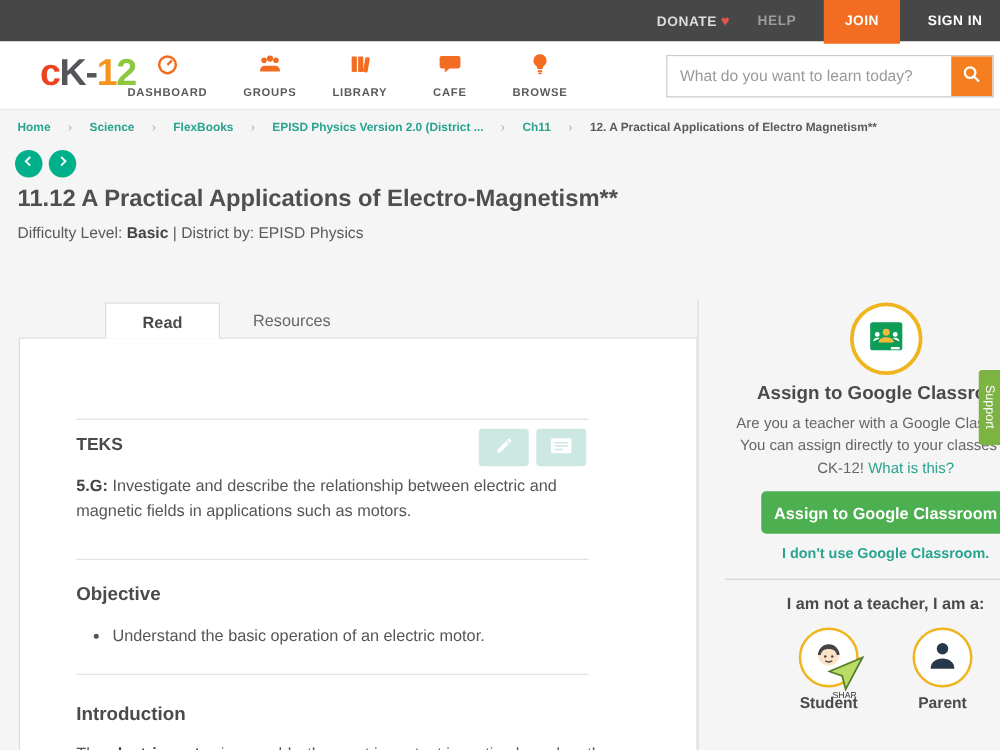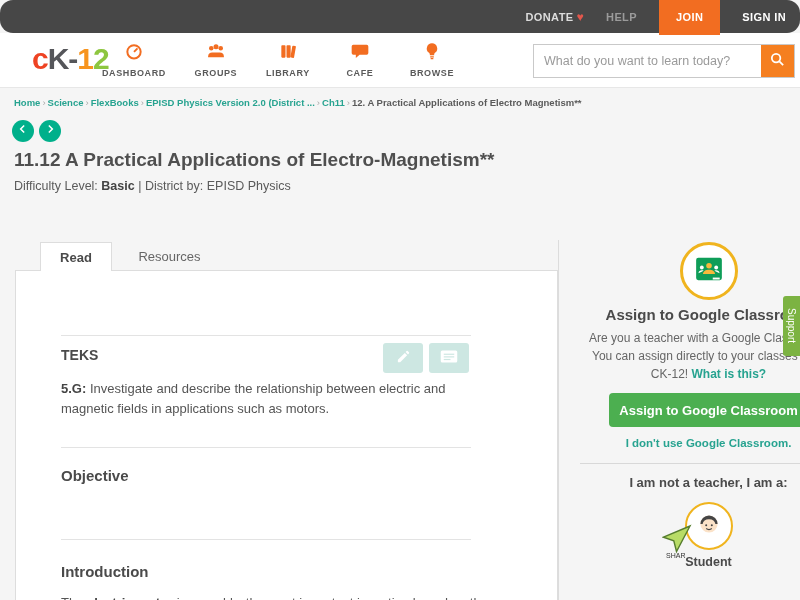--- a/index.html
+++ b/index.html
@@ -1,21 +1,21 @@
 <!DOCTYPE html>
 <html><head>
 <meta charset="utf-8">
 <style>
   * { margin:0; padding:0; box-sizing:border-box; }
   html,body { width:800px; height:600px; }
   body { font-family:"Liberation Sans", sans-serif; position:relative; overflow:hidden; background:#f5f5f5; }
 
   
   .topbar { position:absolute; top:0; left:0; right:0; height:33px; background:#474747;
-            display:flex; justify-content:flex-end; align-items:center; gap:22px; padding-right:14px; z-index:5;border-radius:13px; }
+            display:flex; justify-content:flex-end; align-items:center; gap:22px; padding-right:14px; z-index:5; }
   .topbar .tlink { font-size:11px; font-weight:bold; letter-spacing:.4px; cursor:pointer; }
   .donate { color:#dcdcdc; }
   .donate .heart { color:#e2574c; font-size:12px; margin-left:3px; }
   .help { color:#9b9b9b; }
   .join { background:#f26d21; color:#fff; height:36px; display:flex; align-items:center; padding:12px 17px; }
   .signin { color:#fff; }
 
   
   .header { position:absolute; top:33px; left:0; right:0; height:55px; background:#fff;
             border-bottom:1px solid #e7e7e7; z-index:4; }
@@ -30,37 +30,37 @@
   .nav-item .nlabel { font-size:9px; color:#5a5a5a; letter-spacing:.6px; font-weight:bold; }
   .search { position:absolute; right:5px; top:11px; width:262px; height:34px; border:1px solid #c9c9c9;
             background:#fff; display:flex; overflow:hidden; }
   .search input { flex:1; border:0; outline:none; padding:0 10px; font-size:12.5px; color:#555;
                   font-family:"Liberation Sans", sans-serif; }
   .search input::placeholder { color:#9a9a9a; }
   .search button { width:33px; background:#f57f20; border:0; cursor:pointer; display:flex; align-items:center; justify-content:center; }
 
   
   .breadcrumb { position:absolute; left:14px; top:97px; font-size:9.5px; color:#999;
-                display:flex; gap:2px; white-space:nowrap; align-items:flex-end; }
+                display:flex; gap:14px; white-space:nowrap; align-items:flex-end; }
   .breadcrumb .blink { color:#27a390; font-weight:bold; cursor:pointer; }
   .breadcrumb .sep { color:#aaa; }
   .breadcrumb .current { color:#5a5a5a; font-weight:bold; }
   .pager { position:absolute; left:12px; top:120px; display:flex; gap:5px; }
   .pager .pbtn { width:22px; height:22px; border-radius:50%; background:#00b08b; border:0;
                  display:flex; align-items:center; justify-content:center; cursor:pointer; }
   .page-title { position:absolute; left:14px; top:149px; font-size:19px; font-weight:bold; color:#4f4f4f; }
   .page-meta { position:absolute; left:14px; top:179px; font-size:12.5px; color:#5a5a5a; }
   .page-meta b { color:#444; }
 
   
   .tabs { position:absolute; left:40px; top:242px; display:flex; z-index:3; }
   .tab { height:29px; display:flex; align-items:center; justify-content:center; font-size:13px;
          color:#666; cursor:pointer; }
-  .tab.active { background:#fff; border:1px solid #ddd; border-bottom:0; width:72px;
-                font-weight:bold; color:#4a4a4a; }
+  .tab.active { background:#fff; border:1px solid #ddd; border-bottom:0; width:92px;
+                font-weight:bold; color:#4a4a4a;margin-left:44px; }
   .tab.plain { width:115px; }
   .card { position:absolute; left:15px; top:270px; width:543px; height:340px; background:#fff;
           border:1px solid #ddd; overflow:hidden; z-index:2; }
   .card .rule { position:absolute; left:45px; width:410px; border-top:1px solid #e3e3e3; }
   .teks-h { position:absolute; left:45px; top:76px; font-size:14px; font-weight:bold; color:#4a4a4a; }
   .teks-tools { position:absolute; top:72px; right:88px; display:flex; gap:6px; }
   .tool-btn { width:40px; height:30px; background:#cde7e2; border:0; border-radius:3px; cursor:pointer;
               display:flex; align-items:center; justify-content:center; }
   .teks-p { position:absolute; left:45px; top:108px; width:395px; font-size:13px; color:#555; line-height:20px; }
   .teks-p b { color:#444; }
@@ -71,21 +71,21 @@
   .intro-p { position:absolute; left:45px; top:322px; width:430px; font-size:13px; color:#555; line-height:20px; }
   .intro-p b { color:#444; }
 
   
   .sidebar { position:absolute; left:558px; top:240px; width:300px; height:360px;
              border-left:1px solid #dcdcdc; text-align:center; }
   .gc-circle { width:58px; height:58px; border-radius:50%; background:#fff; border:3px solid #f0b41e;
                margin:2px auto 6px auto; display:flex; align-items:center; justify-content:center; }
   .gc-heading { font-size:15px; font-weight:bold; color:#4a4a4a; white-space:nowrap; margin-top:4px; }
   .gc-body { font-size:12px; color:#666; line-height:1.5; padding:6px 28px 0 28px; }
-  .gc-link { color:#27a390; cursor:pointer;font-weight:bold; }
+  .gc-link { color:#27a390; cursor:pointer; }
   .gc-button { display:block; width:200px; height:34px; margin:10px auto 0 auto; background:#4caf50;
                color:#fff; border:0; border-radius:4px; font-size:13px; font-weight:bold; cursor:pointer;
                font-family:"Liberation Sans", sans-serif; }
   .gc-alt { display:block; margin-top:10px; font-size:11.5px; font-weight:bold; color:#27a390; cursor:pointer; }
   .side-rule { width:258px; border-top:1px solid #d8d8d8; margin:14px auto 0 auto; }
   .role-prompt { margin-top:11px; font-size:13px; font-weight:bold; color:#4a4a4a; }
   .roles { display:flex; justify-content:center; gap:43px; margin-top:12px; }
   .role { display:flex; flex-direction:column; align-items:center; gap:5px; cursor:pointer; }
   .role-circle { width:48px; height:48px; border-radius:50%; background:#fff; border:2px solid #f0b41e;
                  display:flex; align-items:center; justify-content:center; }
@@ -243,20 +243,23 @@
       </span>
     </button>
   </div>
   <p class="teks-p">
     <b>5.G:</b>
     <span>Investigate and describe the relationship between electric and magnetic fields in applications such as motors.</span>
   </p>
 
   <div class="rule" style="top:176px"></div>
   <div class="obj-h">Objective</div>
+  <ul class="obj-list">
+    <li>Understand the basic operation of an electric motor.</li>
+  </ul>
 
   <div class="rule" style="top:268px"></div>
   <div class="intro-h">Introduction</div>
   <p class="intro-p">
     <span>The</span>
     <b>electric motor</b>
     <span>is arguably, the most important invention based on the</span>
   </p>
 </div>
 
@@ -292,20 +295,31 @@
               <circle cx="15" cy="15" r="8.6" fill="#fbe2c8"></circle>
               <path d="M6.4 15a8.6 8.6 0 0 1 17.2 0h-2.2c-.5-3.2-2.7-4.8-6.4-4.8S9.1 11.8 8.6 15z" fill="#454545"></path>
               <circle cx="12.2" cy="16.2" r="1" fill="#454545"></circle>
               <circle cx="17.8" cy="16.2" r="1" fill="#454545"></circle>
               <path d="M12.2 19.6q2.8 2 5.6 0" stroke="#454545" fill="none" stroke-width="1.2"></path>
             </svg>
         </span>
       </div>
       <span class="role-label">Student</span>
     </div>
+    <div class="role">
+      <div class="role-circle">
+        <span>
+          <svg width="30" height="30" viewBox="0 0 30 30">
+              <circle cx="15" cy="10" r="4.6" fill="#27384a"></circle>
+              <path d="M5.5 26c0-5.3 4.3-8.2 9.5-8.2s9.5 2.9 9.5 8.2z" fill="#27384a"></path>
+            </svg>
+        </span>
+      </div>
+      <span class="role-label">Parent</span>
+    </div>
   </div>
 </div>
 
 <div class="support-tab">Support</div>
 
 <div class="cursor-overlay">
   <span>
     <svg width="30" height="30" viewBox="0 0 30 30">
         <path d="M28 2 L14.5 27.5 L11.8 16.8 L1.5 13.2 Z" fill="#b8dc66" stroke="#567d2e" stroke-width="1.4"></path>
       </svg>

